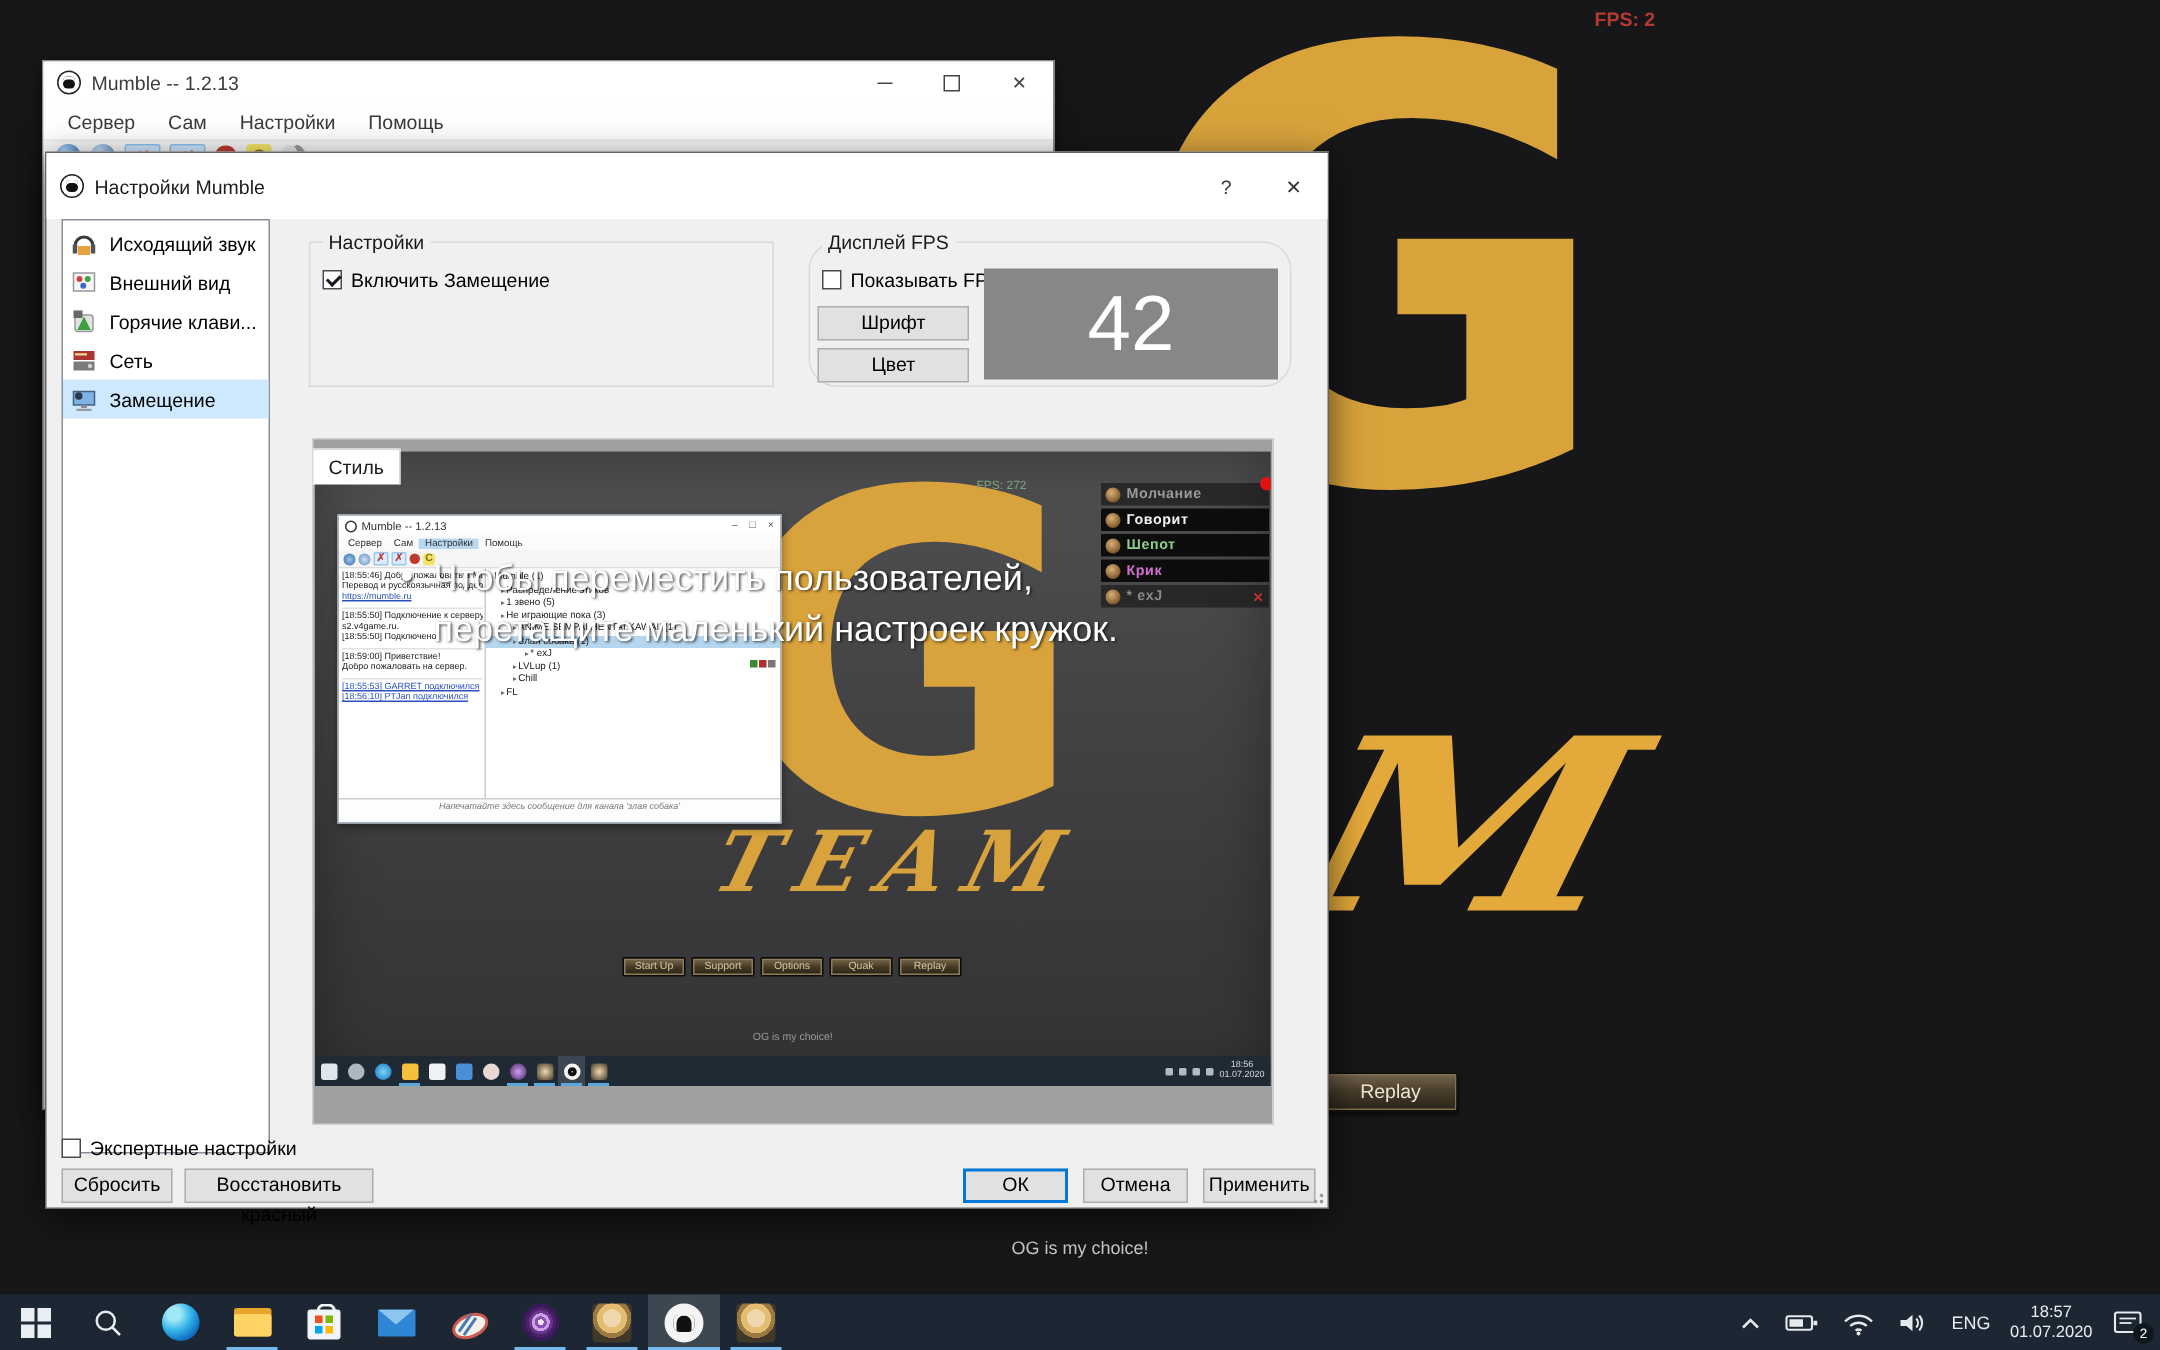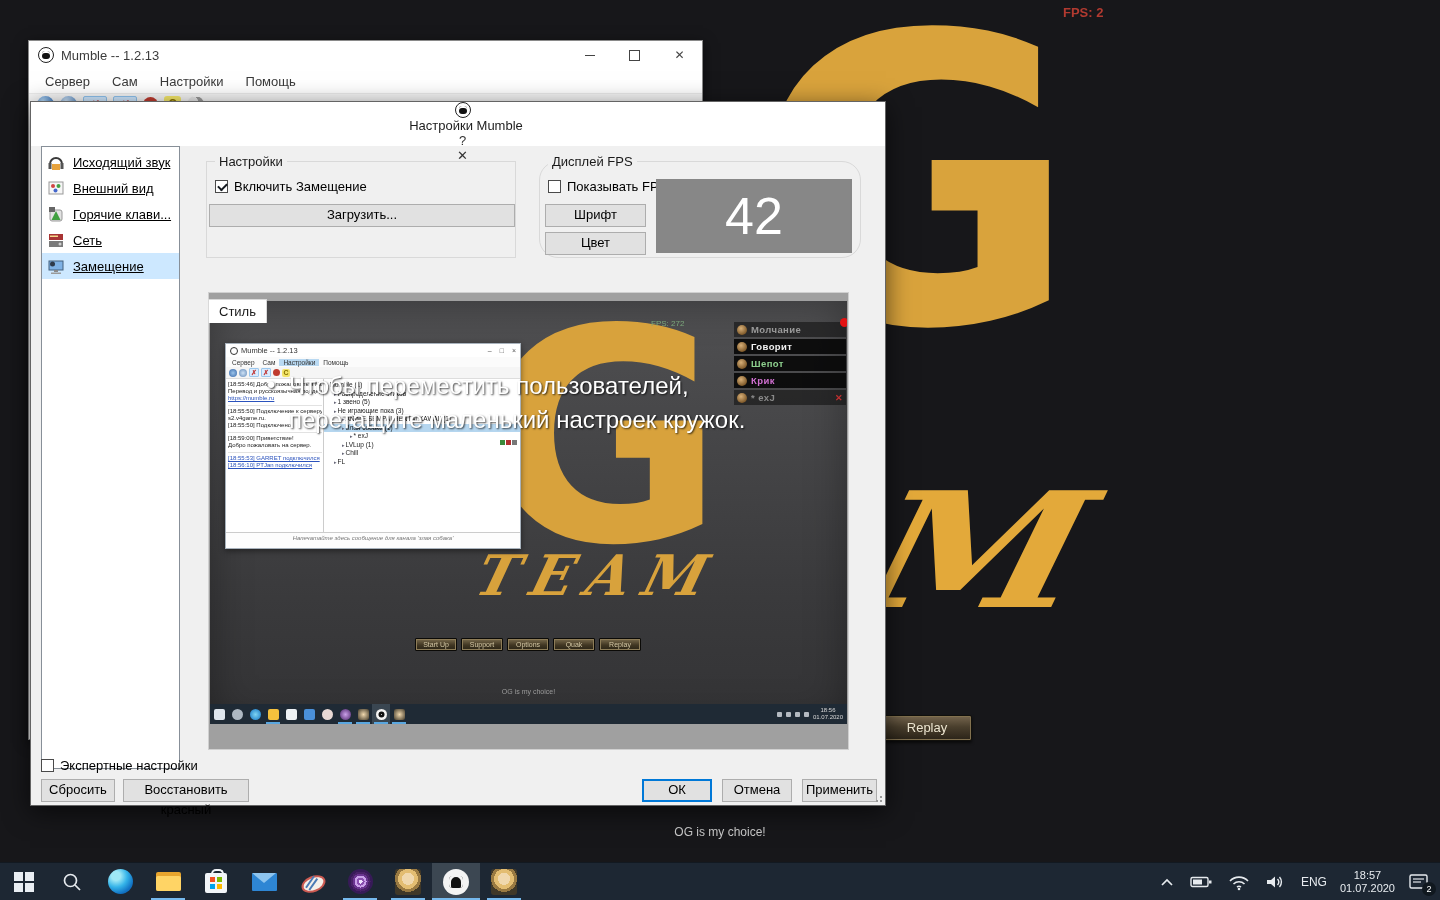--- a/index.html
+++ b/index.html
@@ -51,26 +51,26 @@
         color:#c23b3b; font-weight:bold; font-size:13px; text-align:center; line-height:17px; flex:none; }
   .ti-dot { background:#bf3a2e; width:15px; height:15px; margin-top:1px; }
   .ti-c   { width:17px; height:17px; border-radius:3px; background:#f6e96a; color:#8a7400;
         font-weight:bold; font-size:12px; text-align:center; line-height:16px; }
   .ti-people { background:radial-gradient(circle at 30% 40%, #e8e8e8 0 40%, transparent 41%),
                radial-gradient(circle at 70% 45%, #9a9a9a 0 45%, transparent 46%); }
 
   
   .dlg { position:absolute; left:30px; top:101px; width:856px; height:705px; background:#f0f0f0;
          border:1px solid #646464; box-shadow:0 6px 24px rgba(0,0,0,.6); z-index:3; }
-  .dlg-titlebar { height:44px; background:#fff; display:flex; align-items:center; padding-left:9px;flex-direction:column; }
+  .dlg-titlebar { height:44px; background:#fff; display:flex; align-items:center; padding-left:9px; }
   .dlg-title { font-size:13px; color:#1d1d1d; margin-left:7px; flex:1; }
   .dlg-wc { width:45px; height:30px; display:flex; align-items:center; justify-content:center;
          font-size:13px; color:#333; }
   .dlg-sidebar { position:absolute; left:10px; top:44px; width:139px; height:623px; background:#fff;
-         border:1px solid #878f98; padding-top:2px;text-decoration:underline; }
+         border:1px solid #878f98; padding-top:2px; }
   .sb-item { height:26px; display:flex; align-items:center; gap:7px; padding-left:4px; font-size:13px; color:#000; }
   .sb-item.sel { background:#cde8ff; }
   .sb-item svg { flex:none; }
 
   .grp { position:absolute; border:1px solid #d9d9d9; }
   .grp-label { position:absolute; top:-8px; left:8px; background:#f0f0f0; padding:0 4px; font-size:13px; color:#1a1a1a; }
   .grp-settings { left:175px; top:59px; width:310px; height:97px; }
   .grp-fps      { left:508px; top:59px; width:322px; height:97px;border-radius:19px; }
   .chk-row { position:absolute; display:flex; align-items:center; gap:6px; font-size:13px; color:#000; }
   .btn-load { position:absolute; left:2px; top:42px; width:306px; height:23px; }
@@ -313,21 +313,20 @@
         <span>Замещение</span>
       </div>
     </div>
 
     <div class="grp grp-settings">
       <div class="grp-label">Настройки</div>
       <div class="chk-row" style="left:8px; top:17px;">
         <div class="chk checked"></div>
         <span>Включить Замещение</span>
       </div>
-      <div class="wbtn btn-load">Загрузить...</div>
     </div>
 
     <div class="grp grp-fps">
       <div class="grp-label">Дисплей FPS</div>
       <div class="chk-row" style="left:8px; top:17px;">
         <div class="chk"></div>
         <span>Показывать FPS</span>
       </div>
       <div class="wbtn btn-font">Шрифт</div>
       <div class="wbtn btn-color">Цвет</div>

